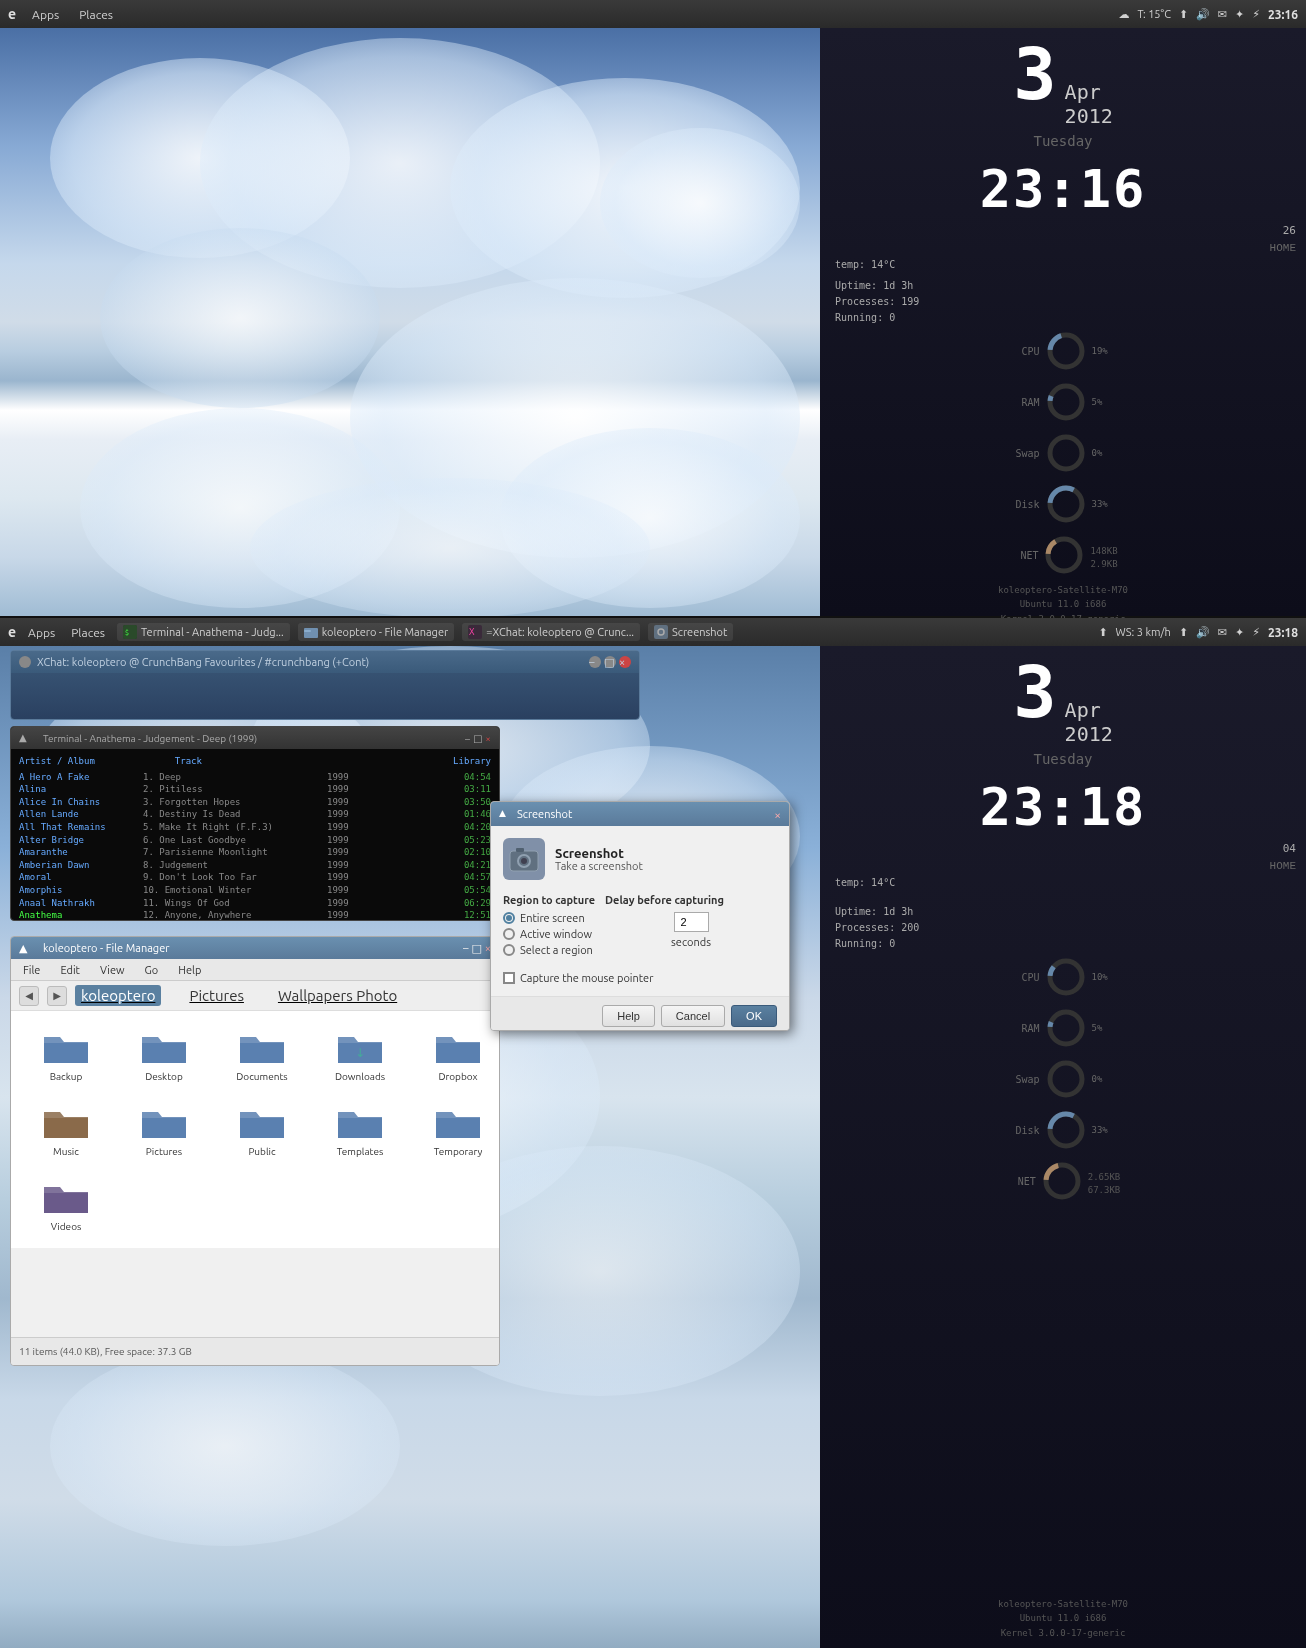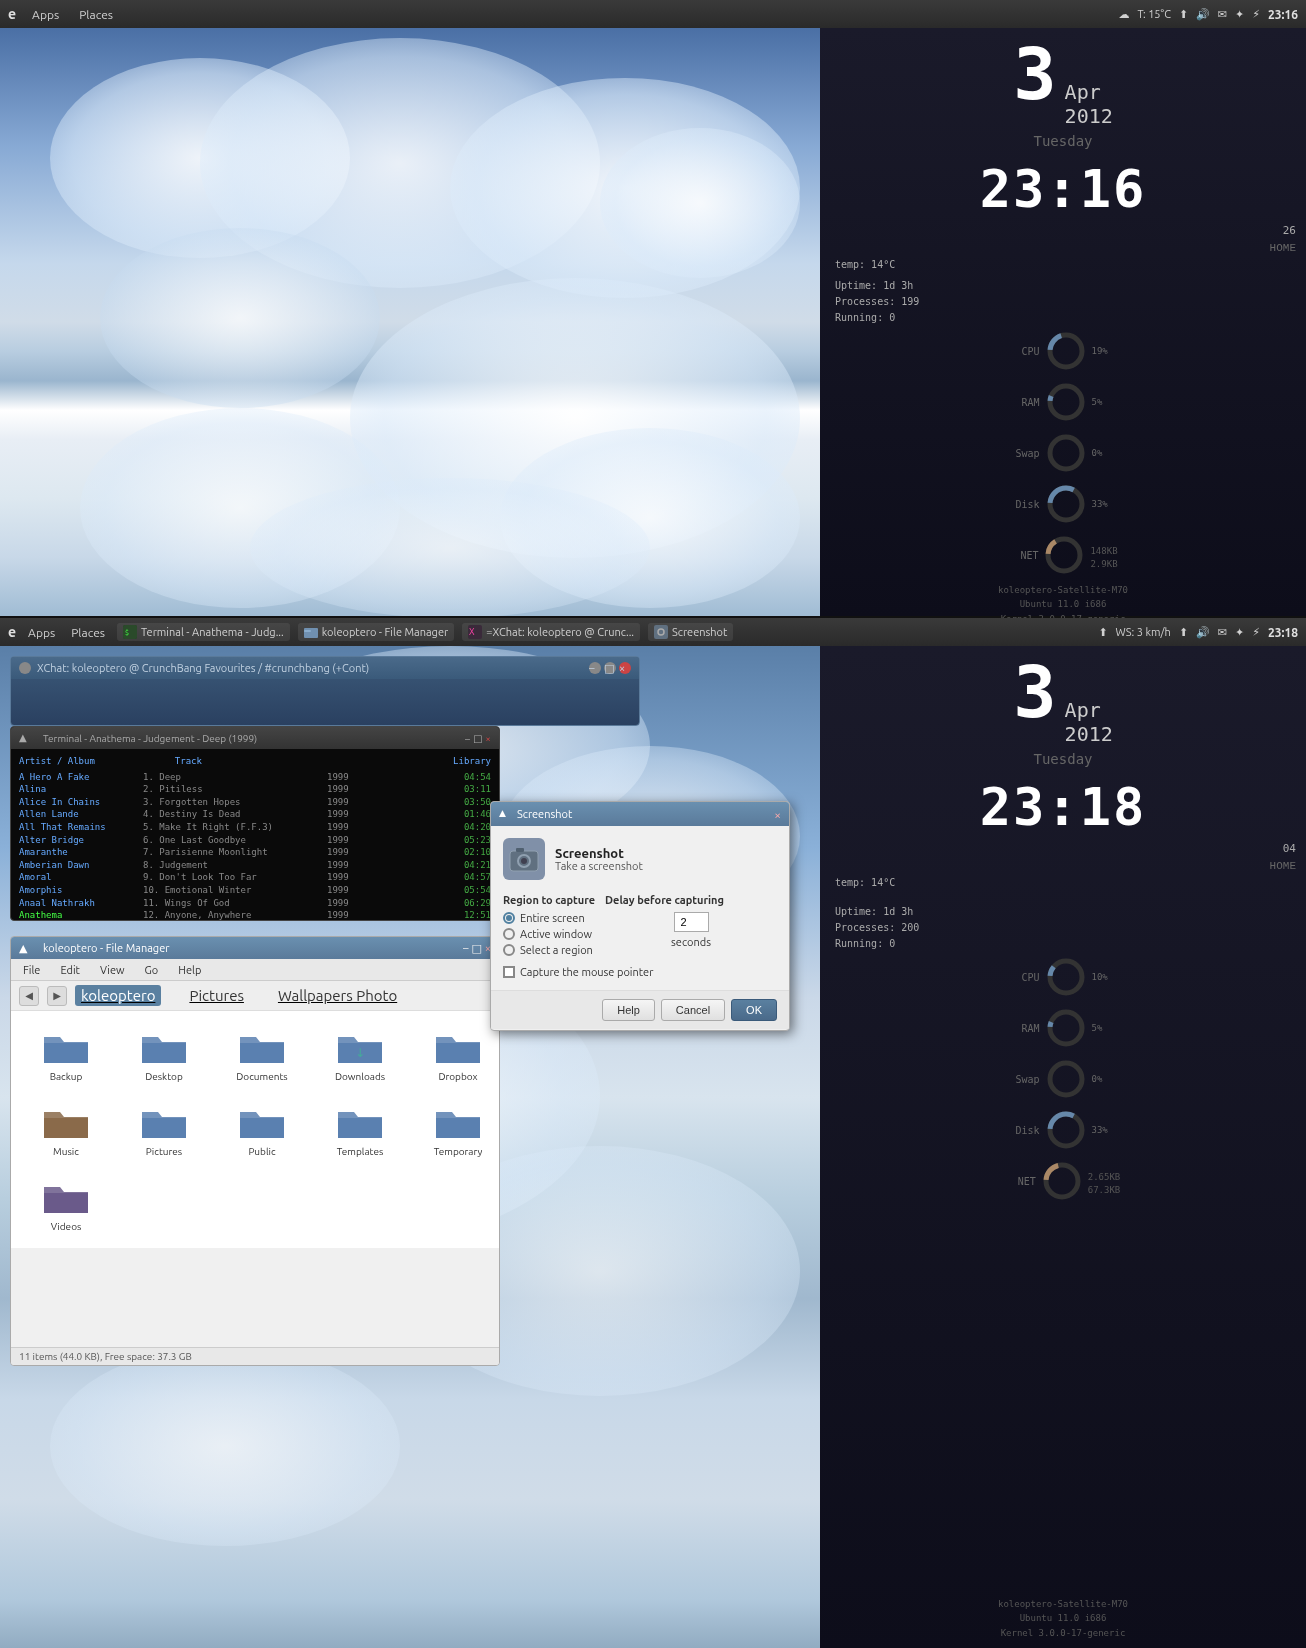--- a/index.html
+++ b/index.html
@@ -198,21 +198,21 @@
       left: 0;
       width: 820px;
       height: 1004px;
       background: linear-gradient(180deg, #5a7fa8 0%, #8ab0d8 20%, #cad8e8 35%, #d8e4ee 45%, #b8cede 55%, #a0b8ce 65%, #c8d8e8 75%, #d0dce8 85%, #b0c8dc 95%, #90aac0 100%);
       overflow: hidden;
     }
 
     
     .xchat-window {
       position: absolute;
-      top: 10px;
+      top: 4px;
       left: 10px;
       width: 630px;
       height: 70px;
       background: linear-gradient(to bottom, #3c5a7a, #2a4060);
       border: 1px solid #5a7a9a;
       border-radius: 4px;
       overflow: hidden;
     }
 
     .window-titlebar {
@@ -387,21 +387,21 @@
       cursor: pointer;
       font-size: 10px;
       color: #333;
       text-align: center;
     }
 
     .fm-statusbar {
       position: absolute;
       bottom: 0;
       width: 100%;
-      height: 18px;
+      height: 28px;
       background: #e8e8e8;
       display: flex;
       align-items: center;
       padding: 0 8px;
       font-size: 10px;
       color: #555;
       border-top: 1px solid #ccc;
     }
 
     
@@ -458,21 +458,21 @@
     }
 
     .dialog-app-subtitle {
       font-size: 11px;
       color: #555;
     }
 
     .dialog-section-row {
       display: flex;
       gap: 10px;
-      margin-bottom: 10px;
+      margin-bottom: 16px;
     }
 
     .dialog-section-title {
       font-size: 11px;
       font-weight: bold;
       color: #333;
       margin-bottom: 6px;
     }
 
     .dialog-radio-group {

